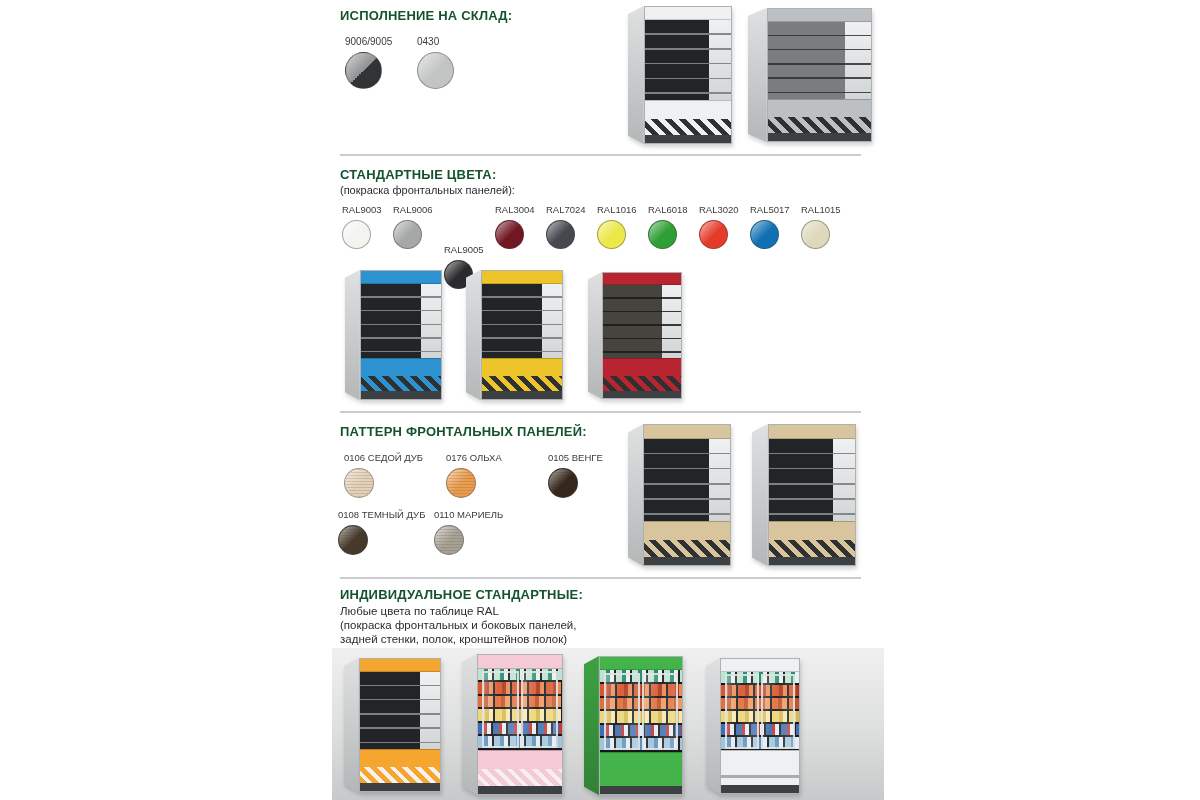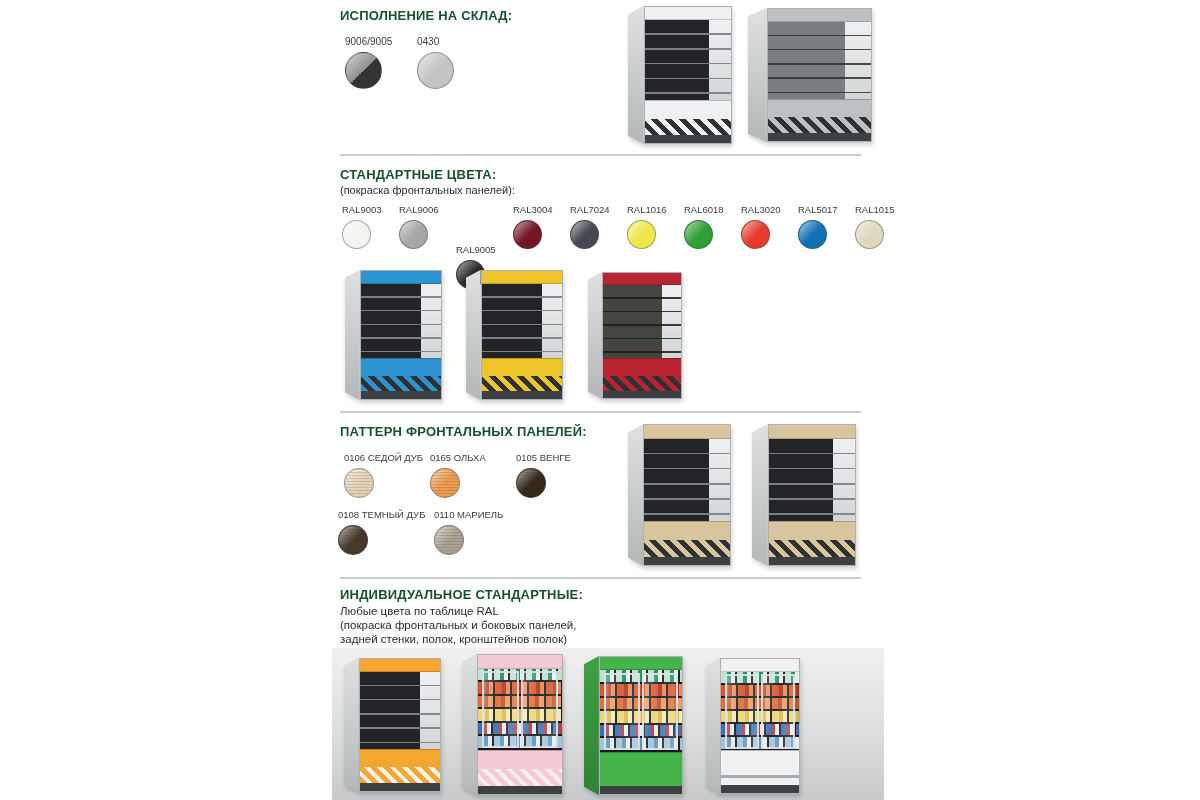--- a/index.html
+++ b/index.html
@@ -109,21 +109,21 @@
       <div class="f-grille"></div>
       <div class="f-base"></div>
     </div>
   </div>
 
   <div class="hr" style="top:154px;"></div>
 
   <div class="sec-title" style="left:340px; top:167px;">СТАНДАРТНЫЕ ЦВЕТА:</div>
   <div class="sec-sub" style="left:340px; top:184px;">(покраска фронтальных панелей):</div>
 
-  <div class="sw-row" style="left:342px; top:204px; gap:9px;">
+  <div class="sw-row" style="left:342px; top:204px; gap:3px;">
     <div class="swcol" style="width:48px;">
       <div class="swlabel sm">RAL9003</div>
       <div class="swatch sw-md" style="--band: #f3f3f0;"></div>
     </div>
     <div class="swcol" style="width:48px;">
       <div class="swlabel sm">RAL9006</div>
       <div class="swatch sw-md" style="--band: #a6a8a7;"></div>
     </div>
     <div class="swcol" style="width:48px;margin-top:40px;">
       <div class="swlabel sm">RAL9005</div>
@@ -195,27 +195,27 @@
       <div class="f-bottom"></div>
       <div class="f-grille"></div>
       <div class="f-base"></div>
     </div>
   </div>
 
   <div class="hr" style="top:411px;"></div>
 
   <div class="sec-title" style="left:340px; top:424px;">ПАТТЕРН ФРОНТАЛЬНЫХ ПАНЕЛЕЙ:</div>
 
-  <div class="sw-row" style="left:344px; top:452px; gap:0;">
+  <div class="sw-row" style="left:344px; top:452px; gap:16px;">
     <div class="swcol" style="width:86px;">
       <div class="swlabel sm">0106 СЕДОЙ ДУБ</div>
       <div class="swatch sw-wd wood" style="--band: #e2d2b8;"></div>
     </div>
     <div class="swcol" style="width:86px;">
-      <div class="swlabel sm">0165 ОЛЬХА</div>
+      <div class="swlabel sm">0176 ОЛЬХА</div>
       <div class="swatch sw-wd wood" style="--band: #ea9c50;"></div>
     </div>
     <div class="swcol" style="width:86px;">
       <div class="swlabel sm">0105 ВЕНГЕ</div>
       <div class="swatch sw-wd wood" style="--band: #34271b;"></div>
     </div>
   </div>
 
   <div class="sw-row" style="left:338px; top:509px; gap:4px;">
     <div class="swcol" style="width:92px;">

